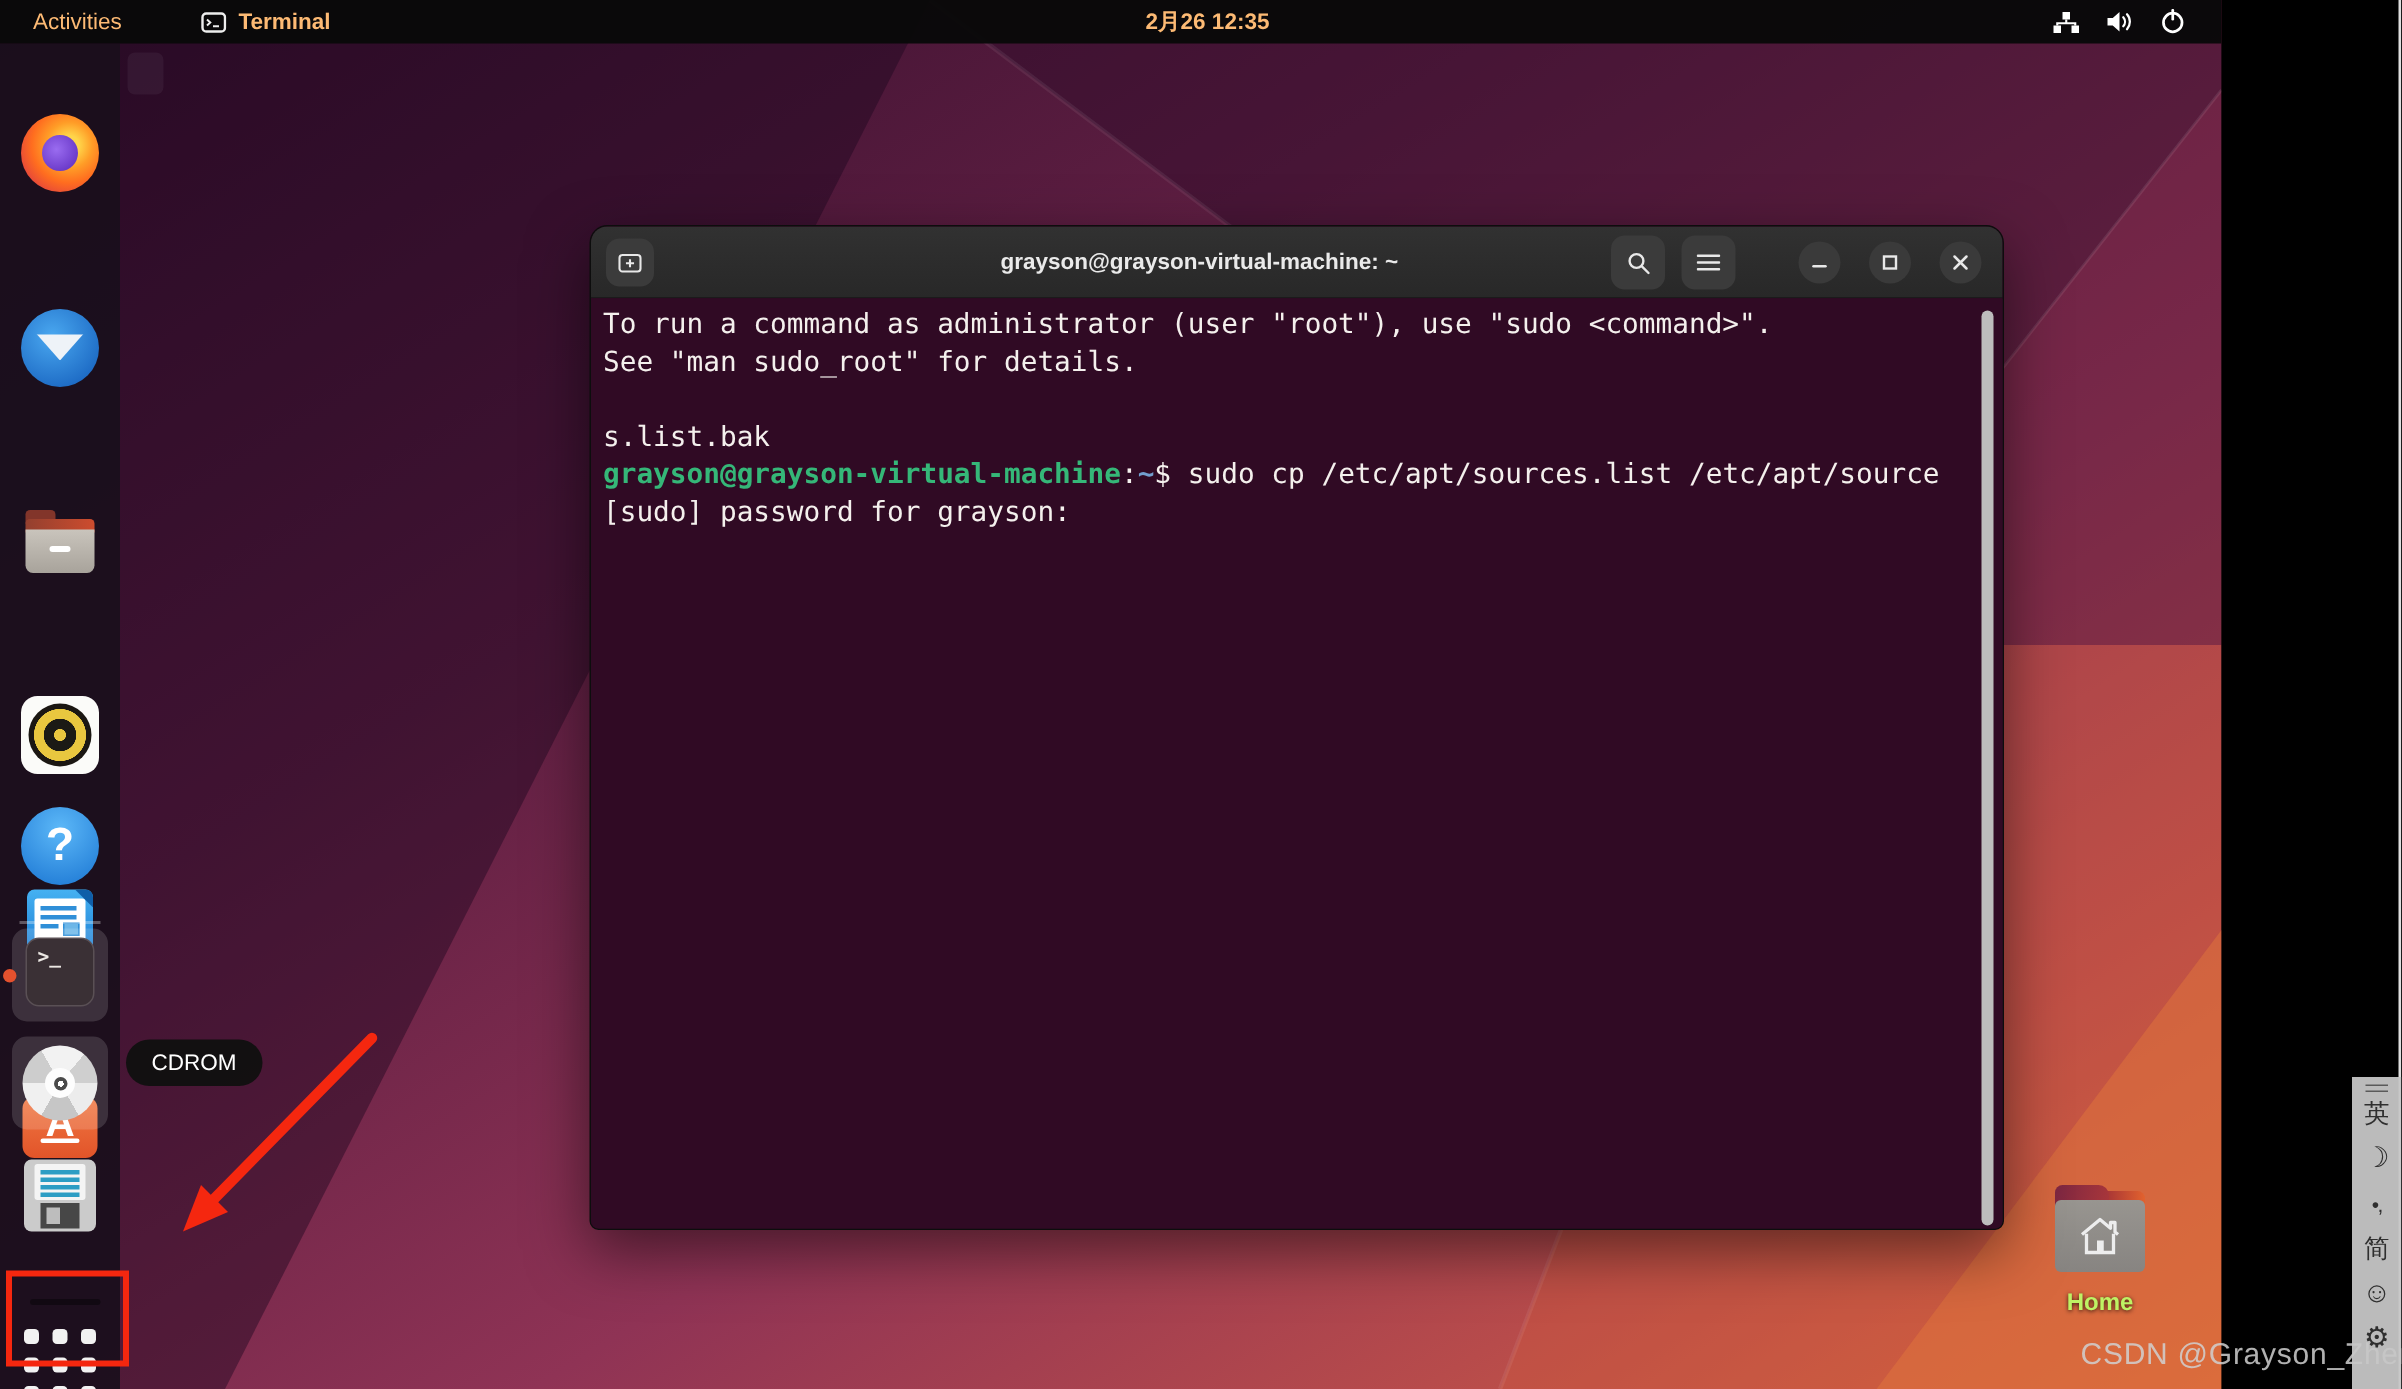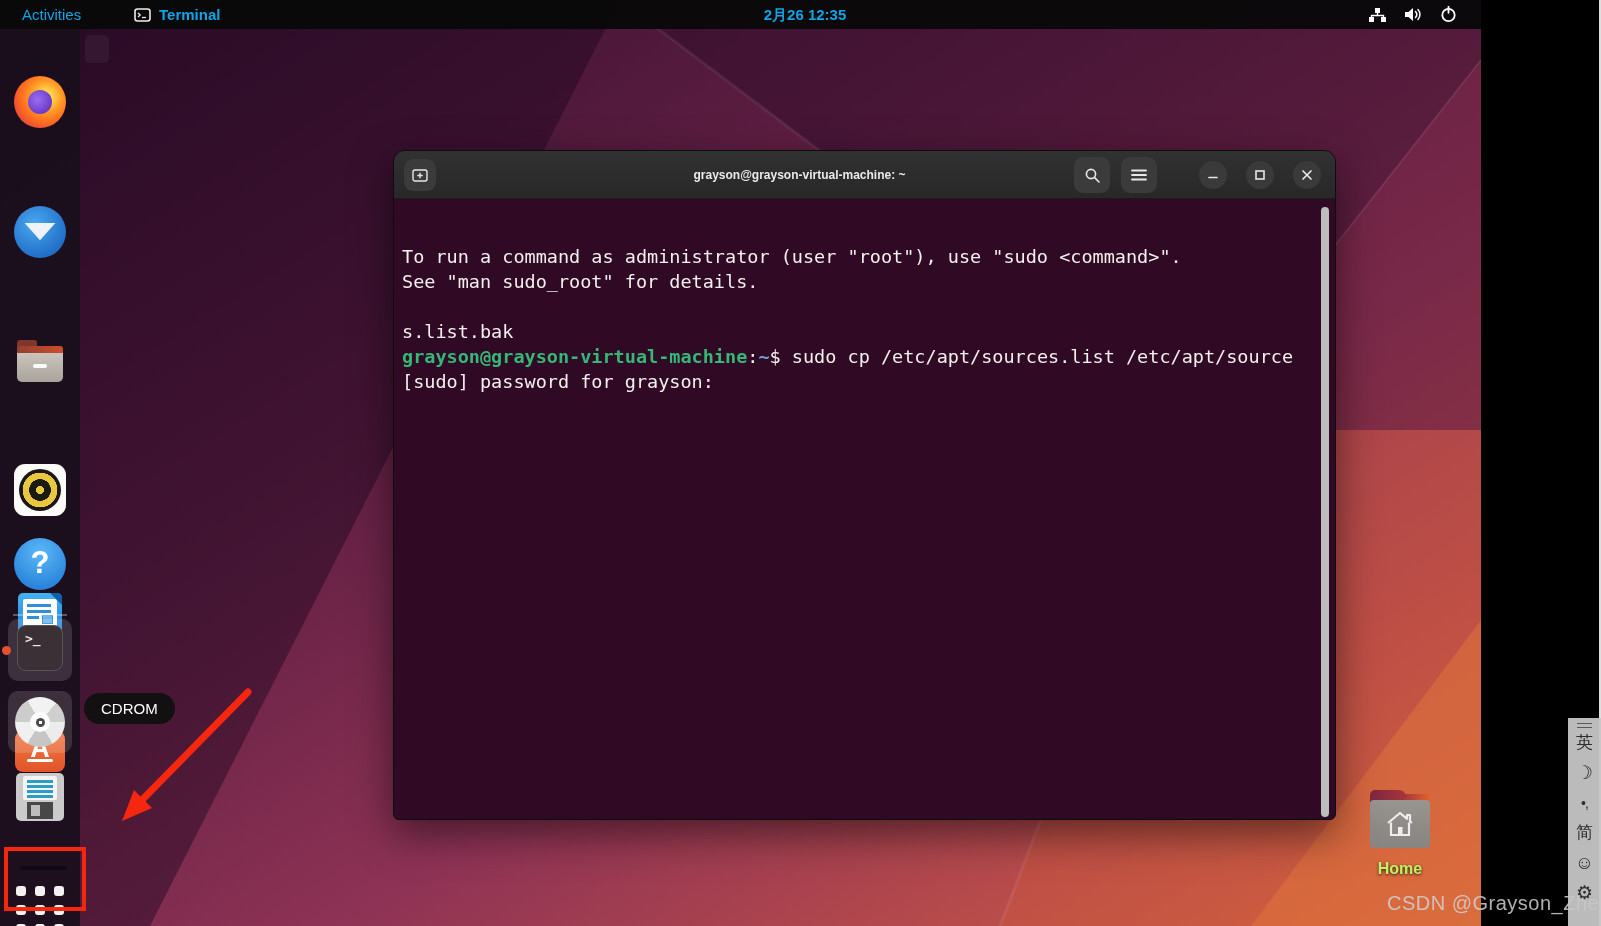--- a/index.html
+++ b/index.html
@@ -4,21 +4,21 @@
 <style>
   * { margin:0; padding:0; box-sizing:border-box; }
   html,body { background:#000; }
   #stage { position:relative; width:1601px; height:926px; background:#000; overflow:hidden;
            font-family:"Liberation Sans",sans-serif; }
   .desktop { position:absolute; left:0; top:0; width:1481px; height:926px; overflow:hidden; }
   .wallpaper { position:absolute; left:0; top:0; z-index:0; }
 
   
   .topbar { position:absolute; left:0; top:0; width:1481px; height:29px;
-            background:rgba(9,9,9,0.97); color:#0ea5e9; font-size:15px; z-index:30; }
+            background:rgba(9,9,9,0.97); color:#fdba74; font-size:15px; z-index:30; }
   .tb-activities { position:absolute; left:22px; top:0; line-height:29px; cursor:default; }
   .tb-app { position:absolute; left:134px; top:0; height:29px; display:flex; align-items:center; gap:8px; font-weight:bold; }
   .tb-clock { position:absolute; left:781px; top:0; transform:translateX(-50%); line-height:29px; font-weight:bold;margin-left:24px; }
   .tb-status { position:absolute; left:1368px; top:0; height:29px; display:flex; align-items:center; gap:17px; }
 
   
   .dock { position:absolute; left:0; top:29px; width:80px; height:897px;
           background:rgba(26,15,28,0.93); z-index:20; }
   .dock-item { position:absolute; left:14px; width:52px; height:52px; }
   .dock-sep { position:absolute; left:13px; top:585px; width:54px; height:2px; background:rgba(255,255,255,0.30); }
@@ -82,27 +82,27 @@
   .faint-square { position:absolute; left:85px; top:35px; width:24px; height:28px;
     background:rgba(255,255,255,0.05); border-radius:5px; z-index:2; }
 
   
   .twin { position:absolute; left:393px; top:150px; width:943px; height:670px; z-index:25;
     border-radius:12px 12px 6px 6px; box-shadow:0 14px 40px rgba(0,0,0,0.5); background:#300a24;
     border:1px solid #0d0d0d; }
   .thead { position:relative; height:48px; background:linear-gradient(#313131,#282828);
     border-bottom:1px solid #1b1b1b; border-radius:11px 11px 0 0; }
   .ttitle { position:absolute; left:150px; right:280px; text-align:center; line-height:48px;
-    font-weight:bold; color:#eaeaea; font-size:12px; }
+    font-weight:bold; color:#eaeaea; font-size:15px; }
   .hbtn { position:absolute; display:flex; align-items:center; justify-content:center; cursor:default; }
   .btn-sq { width:36px; height:36px; top:6px; background:#3b3b3b; border-radius:9px; }
   .btn-circ { width:28px; height:28px; top:10px; background:#3a3a3a; border-radius:50%; color:#e8e8e8; }
   .tbody { position:absolute; left:0; right:0; top:48px; bottom:0; background:#300a24;
     border-radius:0 0 5px 5px; padding:5px 0 0 8px; overflow:hidden;
-    font-family:"DejaVu Sans Mono",monospace; font-size:18.5px; color:#f4f0ed;margin-top:40px; }
+    font-family:"DejaVu Sans Mono",monospace; font-size:18.5px; color:#f4f0ed; }
   .trow { height:25px; line-height:25px; white-space:pre; }
   .seg-default { color:#f4f0ed; }
   .seg-green { color:#35b778; font-weight:bold; }
   .seg-blue { color:#729fcf; font-weight:bold; }
   .tscroll { position:absolute; right:6px; top:56px; width:8px; height:610px; background:#bdbdbd; border-radius:4px; z-index:2; }
 
   
   .anno-rect { position:absolute; left:4px; top:847px; width:82px; height:64px;
     border:4px solid #f5270f; z-index:40; }
   .anno-arrow { position:absolute; left:0; top:0; z-index:35; pointer-events:none; }

